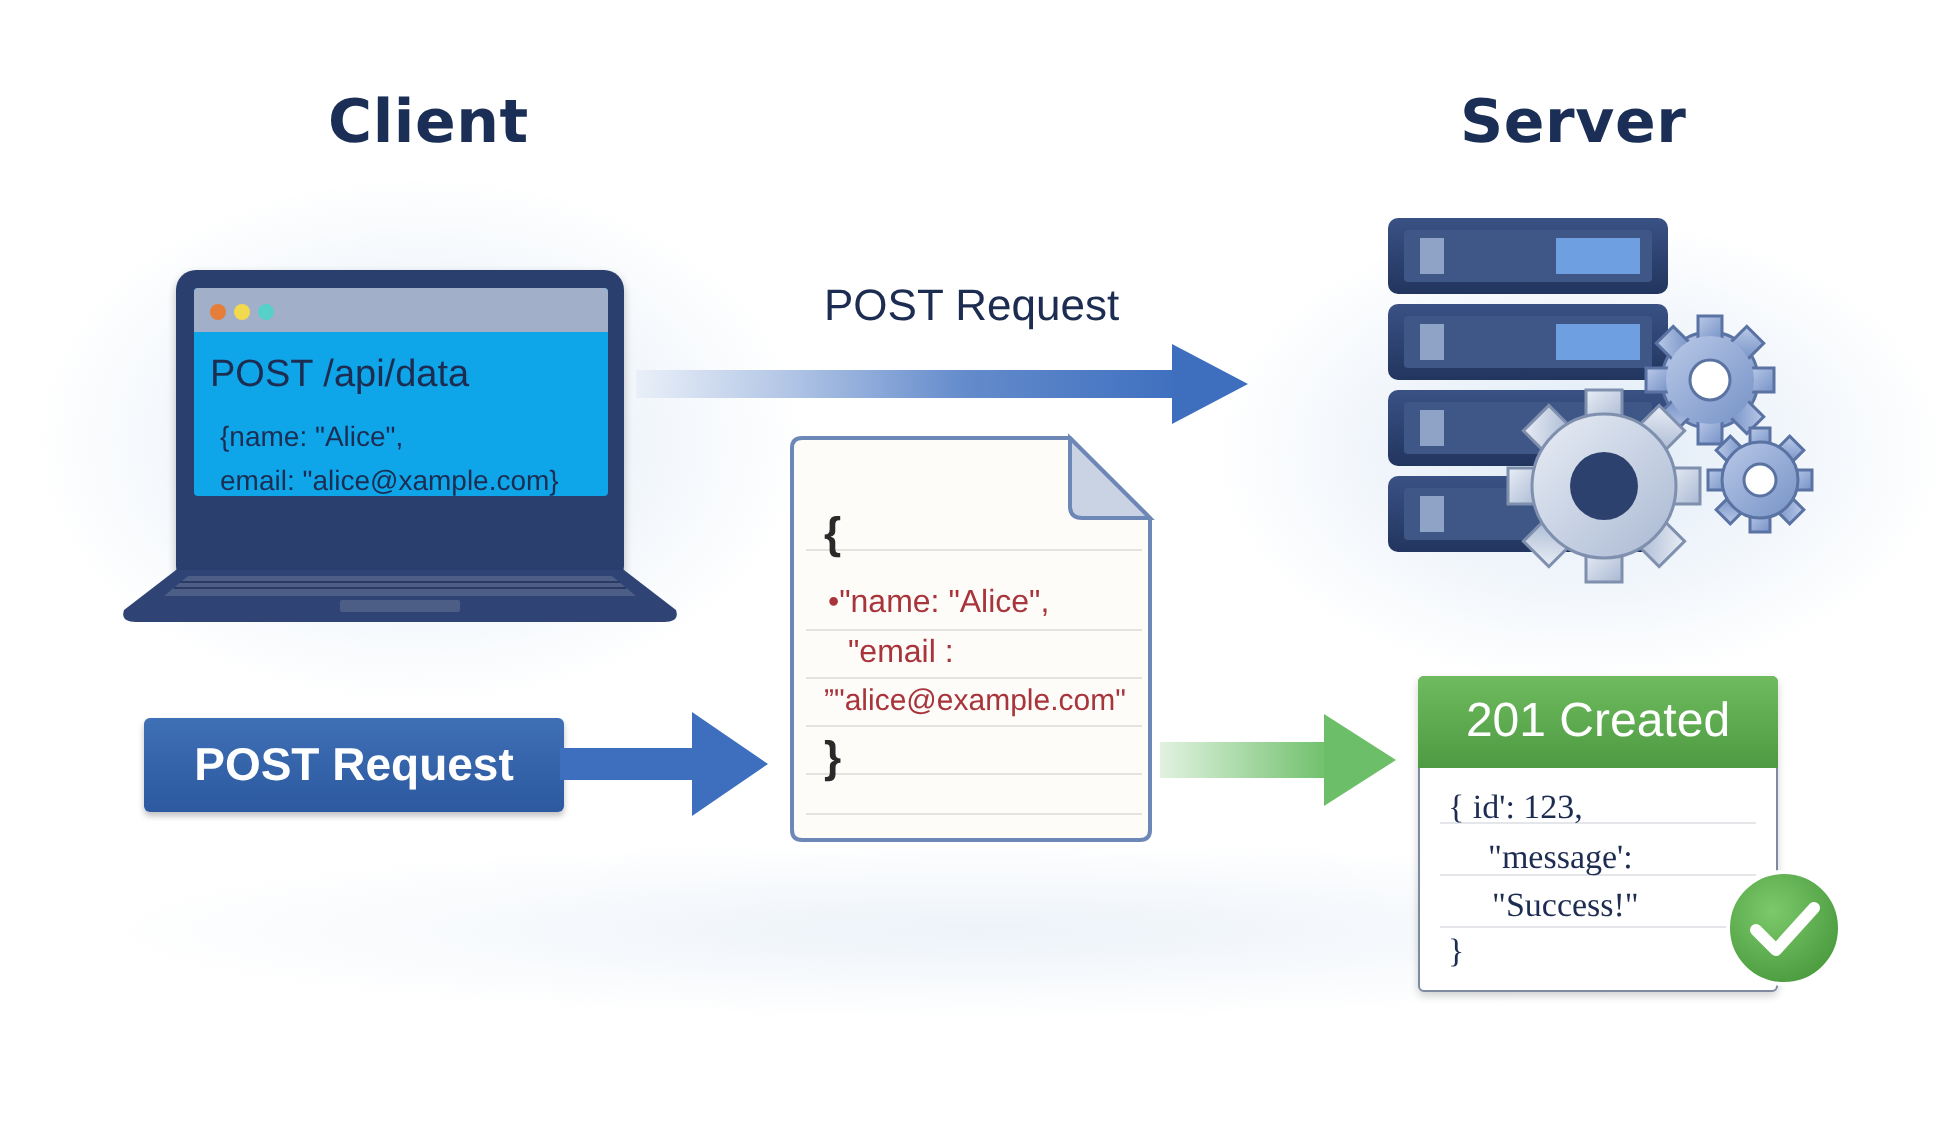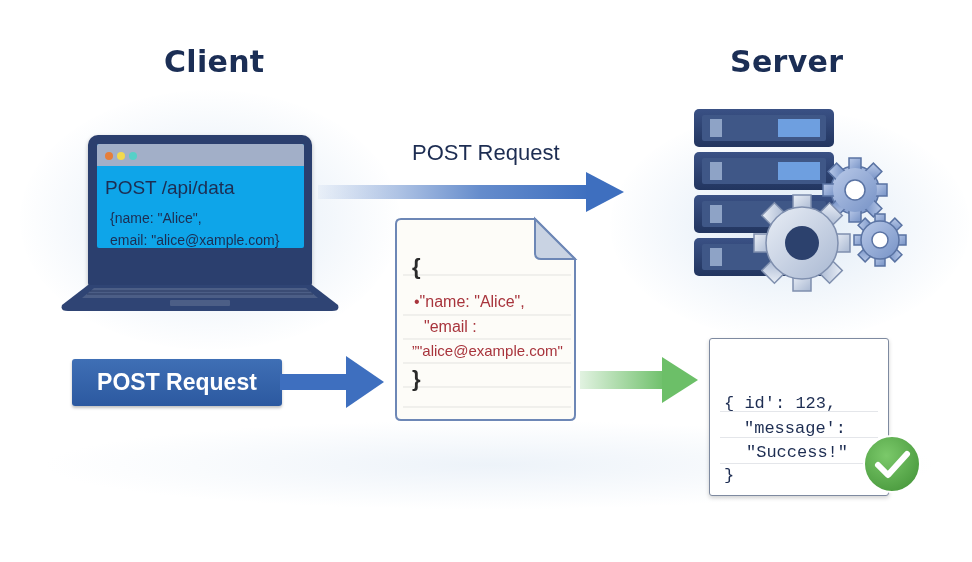--- a/index.html
+++ b/index.html
@@ -28,21 +28,21 @@
 
   
   .doc { left:393px; top:215px; width:186px; height:208px; }
   .doc-text { position:absolute; font-family:"Liberation Sans", sans-serif; }
   .brace { color:#2a2a2a; font-size:22px; font-weight:bold; }
   .red { color:#a8343c; font-size:16px; }
 
   
   .resp { left:709px; top:338px; width:178px; height:156px; background:#ffffff; border:1.5px solid #7e8aa0; border-radius:3px; box-shadow:0 2px 4px rgba(0,0,0,0.18); }
   .resp-head { position:absolute; left:-1px; top:-1px; width:180px; height:46px; background:linear-gradient(#6fbb5e,#4d9a42); border-radius:3px 3px 0 0; color:#ffffff; font-size:24px; display:flex; align-items:center; justify-content:center; font-family:"Liberation Sans", sans-serif; }
-  .resp-line { position:absolute; font-size:17px; color:#1d2d52; font-family:Liberation Mono, monospace; }
+  .resp-line { position:absolute; font-size:17px; color:#1d2d52; font-family:Liberation Serif, serif; }
   .resp-rule { position:absolute; left:10px; width:158px; height:1px; background:#e4e6ea; }
   .check { left:862px; top:434px; width:60px; height:60px; }
 </style>
 </head>
 <body>
 
 <div class="abs glow-left"></div>
 <div class="abs glow-right"></div>
 <div class="abs glow-bottom"></div>
 
@@ -195,20 +195,21 @@
         <rect x="-9" y="-48" width="18" height="16" transform="rotate(135)"></rect>
       <rect x="-9" y="-48" width="18" height="16" transform="rotate(225)"></rect>
         <rect x="-9" y="-48" width="18" height="16" transform="rotate(315)"></rect>
     </g>
     <circle r="36" fill="url(#gGear)" stroke="#7f8fae" stroke-width="1.5"></circle>
     <circle r="17" fill="#2c416d"></circle>
   </g>
 </svg>
 
 <div class="abs resp">
+  <div class="resp-head">201 Created</div>
   <div class="resp-rule" style="top:72px"></div>
   <div class="resp-rule" style="top:98px"></div>
   <div class="resp-rule" style="top:124px"></div>
   <div class="resp-line" style="left:14px;top:55px">{  id': 123,</div>
   <div class="resp-line" style="left:34px;top:80px">"message':</div>
   <div class="resp-line" style="left:36px;top:104px">"Success!"</div>
   <div class="resp-line" style="left:14px;top:127px">}</div>
 </div>
 
 <svg class="abs check" viewBox="0 0 60 60">

